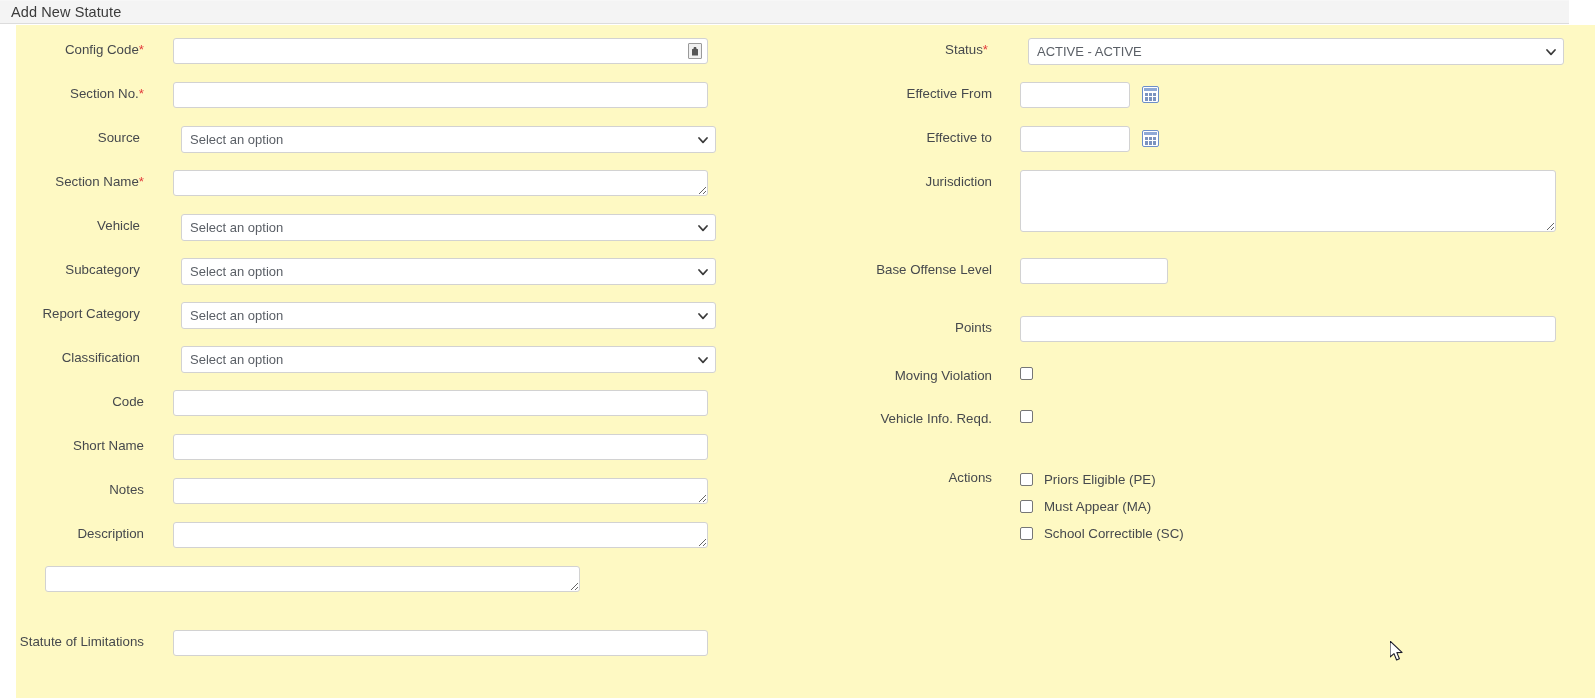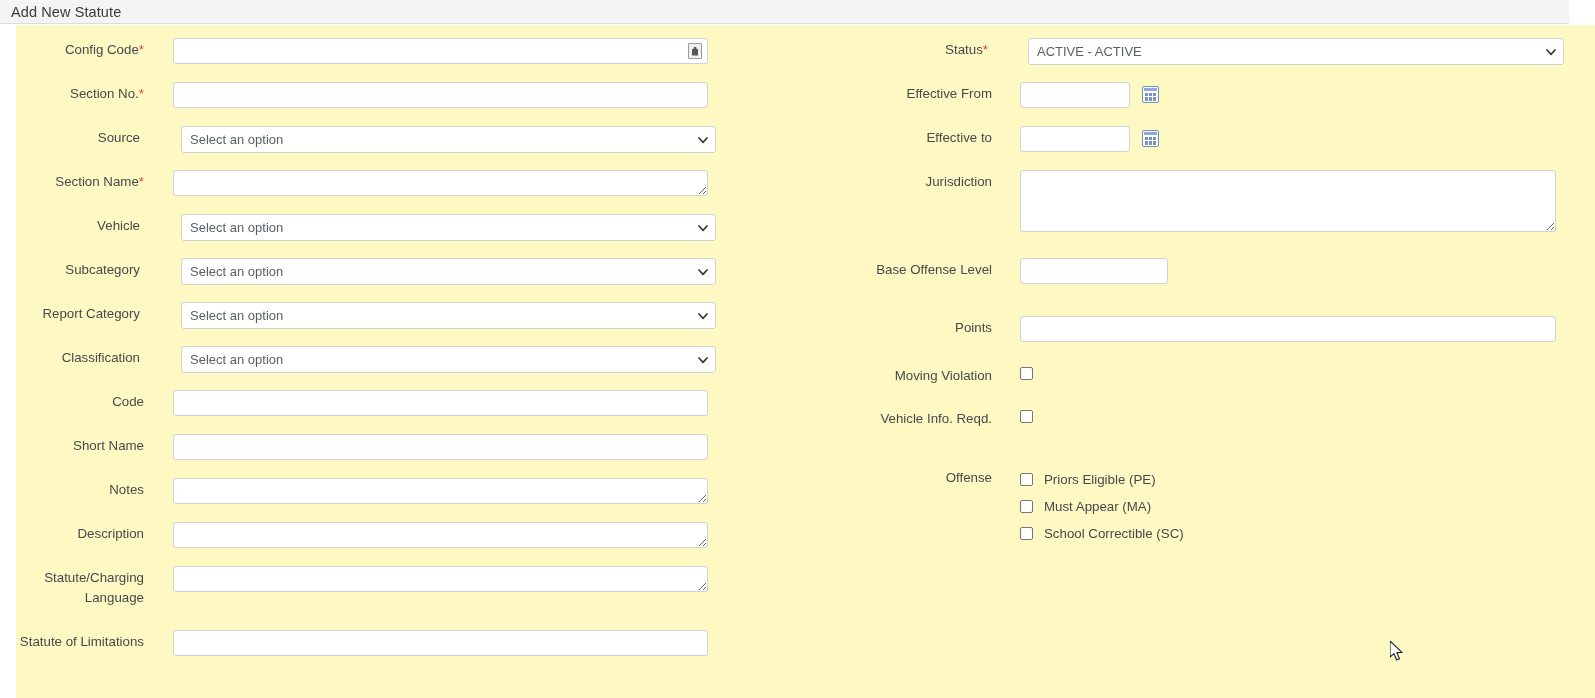--- a/index.html
+++ b/index.html
@@ -288,21 +288,20 @@
             <textarea class="ta" style="width: 535px;"></textarea>
           </div>
         </div>
         <div class="row" style="top:497px">
           <div class="lbl" style="width:128px">Description</div>
           <div class="ctl">
             <textarea class="ta" style="width: 535px;"></textarea>
           </div>
         </div>
         <div class="row" style="top:541px">
-          <div class="lbl" style="width:128px">Statute/Charging Language</div>
           <div class="ctl">
             <textarea class="ta" style="width: 535px;"></textarea>
           </div>
         </div>
         <div class="row" style="top:605px">
           <div class="lbl" style="width:128px">Statute of Limitations</div>
           <div class="ctl"><input class="txt" style="width: 535px;" type="text" value=""></div>
         </div>
       </div>
     <div class="col col-right" id="col-right">
@@ -366,21 +365,21 @@
         </div>
         <div class="row" style="top:382px">
           <div class="lbl" style="width:128px">Vehicle Info. Reqd.</div>
           <div class="ctl">
             <span class="cb-row" style="height:18px">
               <input type="checkbox" class="cb" style="">
             </span>
           </div>
         </div>
         <div class="row" style="top:441px">
-          <div class="lbl" style="width:128px">Offense</div>
+          <div class="lbl" style="width:128px">Actions</div>
           <div class="ctl">
             <div>
               <div class="cb-row">
                 <input type="checkbox" class="cb" style="">
                 <span class="cb-label">Priors Eligible (PE)</span>
               </div>
               <div class="cb-row">
                 <input type="checkbox" class="cb" style="">
                 <span class="cb-label">Must Appear (MA)</span>
               </div>

